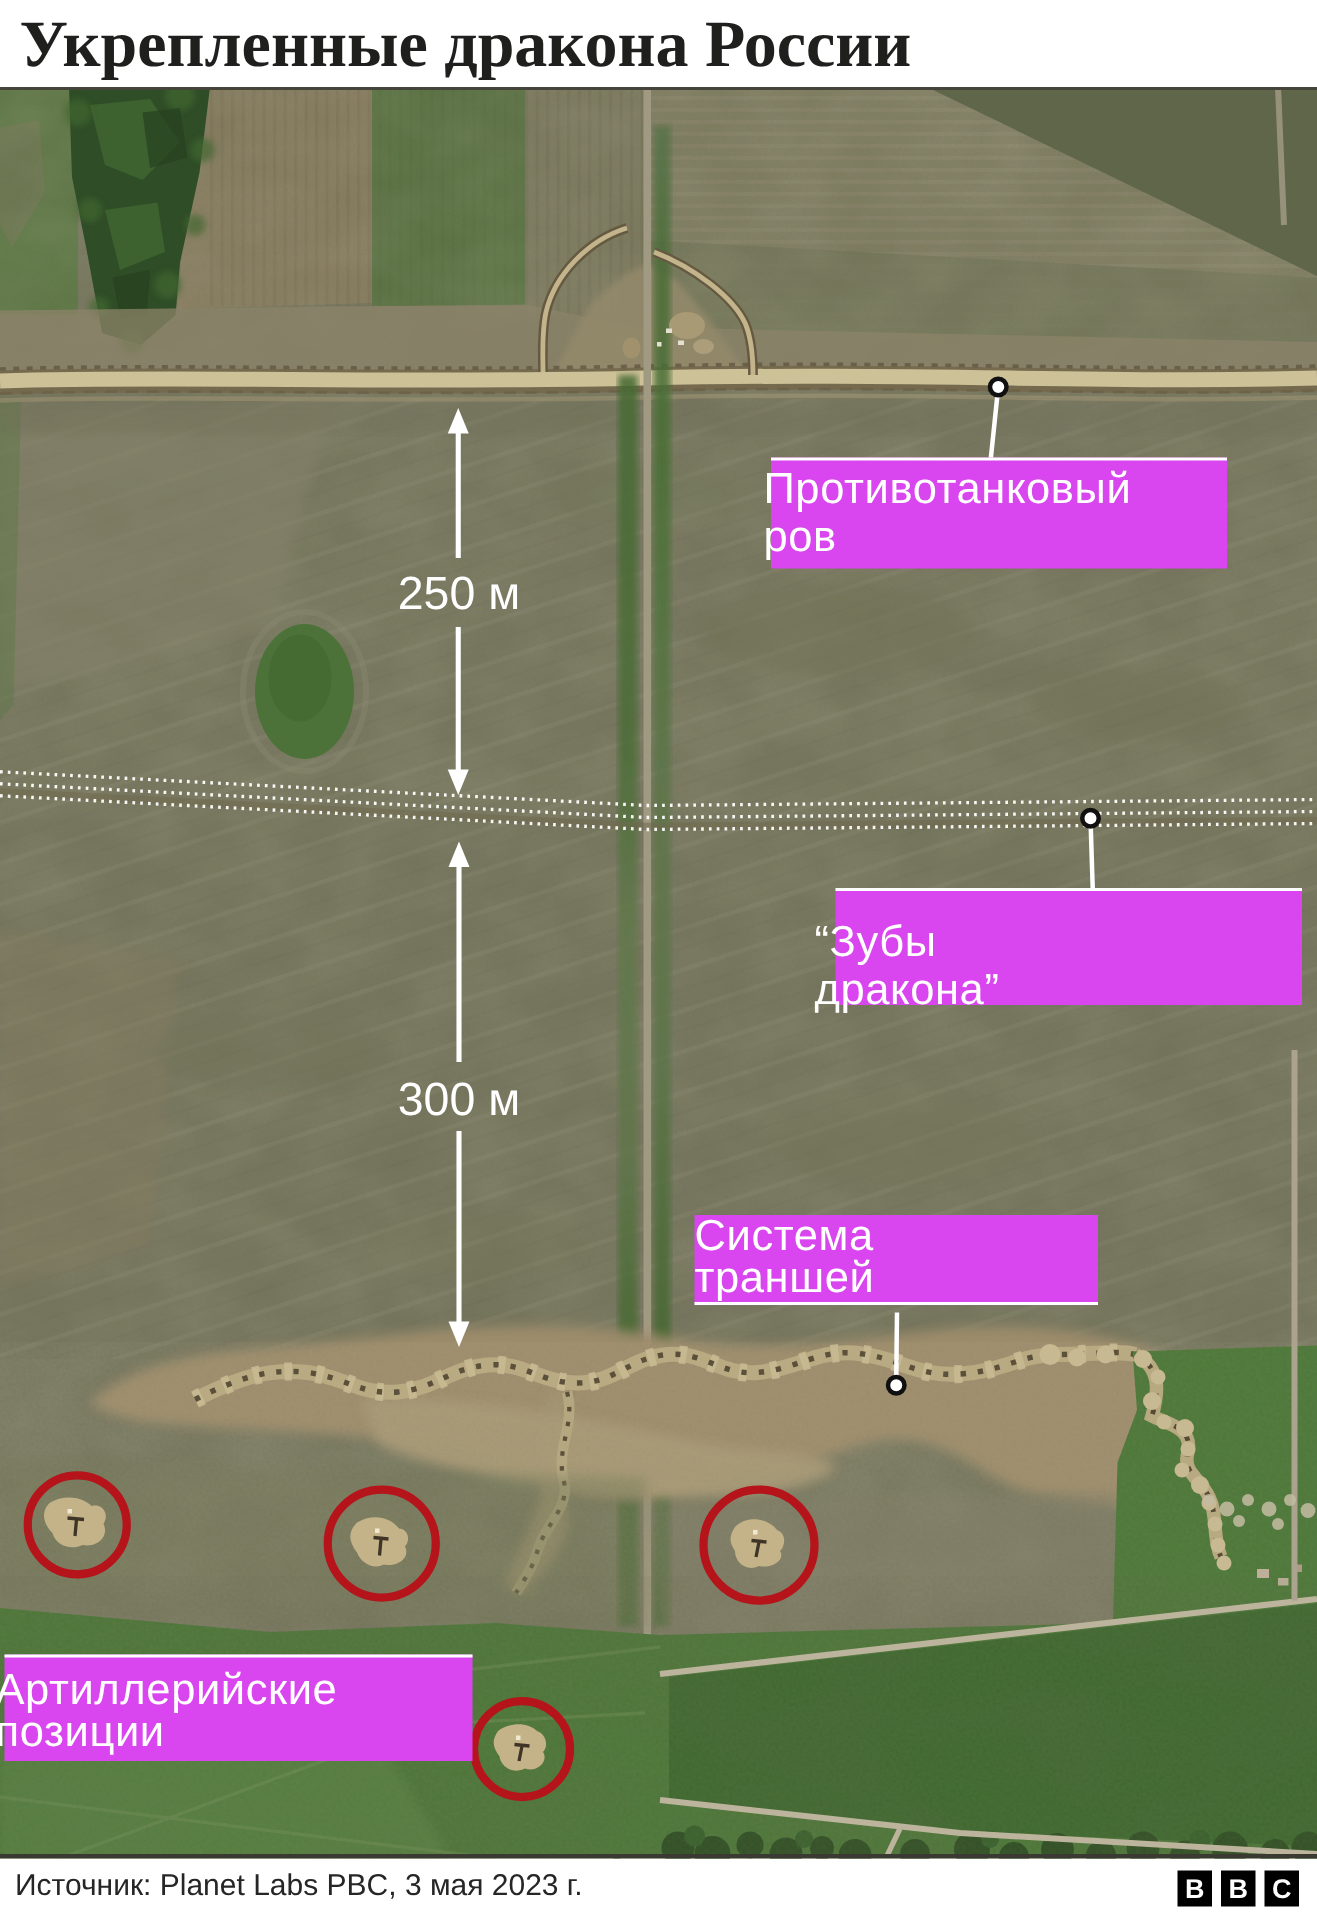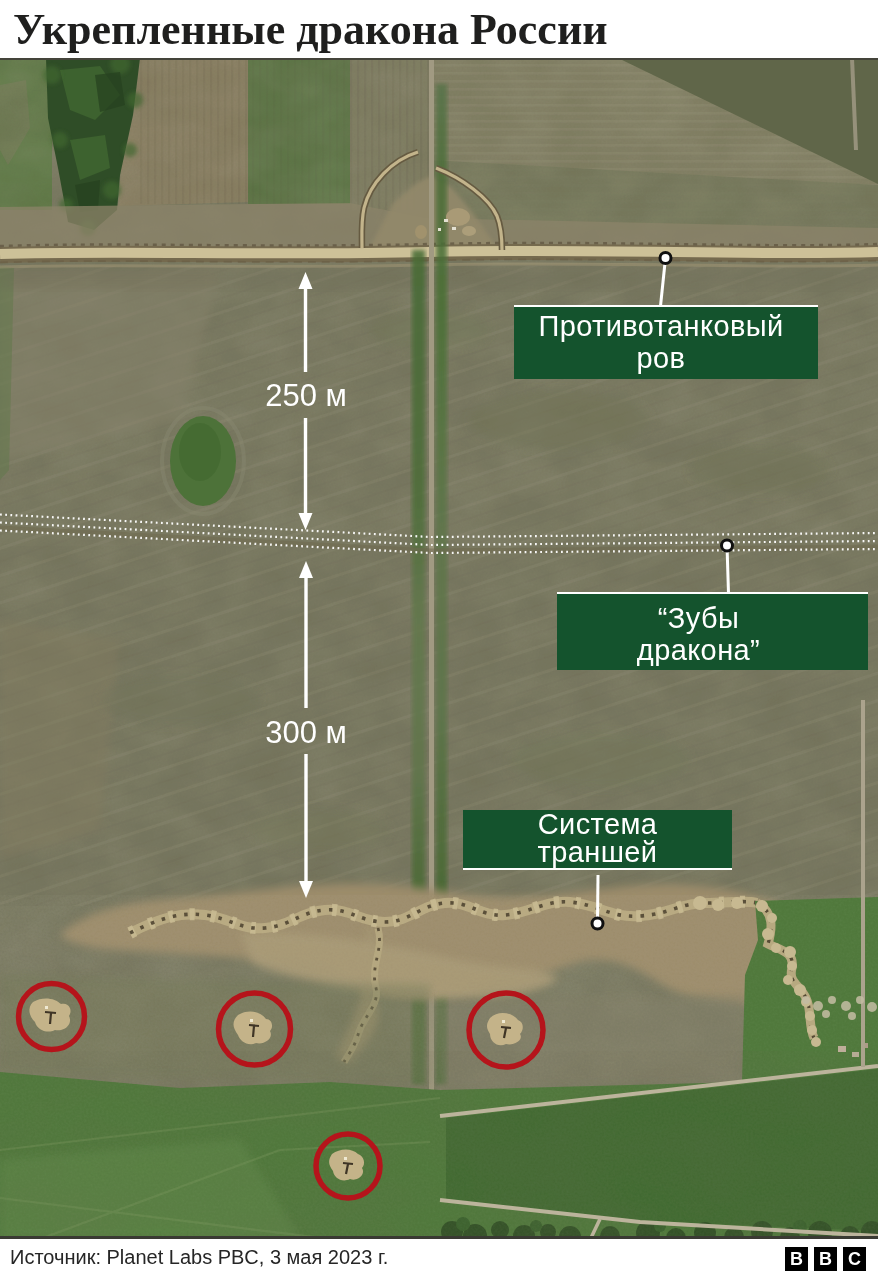--- a/index.html
+++ b/index.html
@@ -1,20 +1,20 @@
 <!DOCTYPE html>
 <html lang="ru"><head>
 <meta charset="utf-8">
 <style>
   html,body{margin:0;padding:0;background:#ffffff;}
   .page{position:relative;width:878px;height:1280px;background:#ffffff;overflow:hidden;
         font-family:"Liberation Sans",sans-serif;}
   .title{position:absolute;left:13px;top:0px;margin:0;font-family:"Liberation Serif",serif;
          font-weight:700;font-size:44px;line-height:59px;color:#1f1f1e;letter-spacing:0px;}
-  .rbox{position:absolute;background:#14532d;color:#ffffff;text-align:center;
+  .rbox{position:absolute;background:#d946ef;color:#ffffff;
         font-size:29px;line-height:32px;letter-spacing:0.4px;}
   .rbox .tl{position:absolute;left:0;right:0;height:2px;background:#ffffff;}
   .footer{position:absolute;left:10px;top:1246px;font-size:20px;color:#262626;}
   .bbc{position:absolute;top:1247px;}
   .bbc b{position:absolute;top:0;width:23px;height:24px;background:#000;color:#fff;
          font-weight:700;font-size:18px;text-align:center;line-height:25px;}
 </style>
 </head>
 <body>
 <div class="page">
@@ -357,28 +357,32 @@
   <circle cx="348" cy="1166" r="32" fill="none" stroke="#b5141b" stroke-width="5.5"></circle>
 </svg>
 
 <div class="rbox" style="left:514px;top:305px;width:304px;height:74px;">
   <div class="tl" style="top:0;"></div>
   <div style="padding-top:5px;position:relative;left:-5px;">Противотанковый<br>ров</div>
 </div>
 
 <div class="rbox" style="left:557px;top:592px;width:311px;height:78px;">
   <div class="tl" style="top:0;"></div>
-  <div style="padding-top:10px;position:relative;left:-14px;">“Зубы<br>дракона”</div>
+  <div style="padding-top:20px;position:relative;left:-14px;">“Зубы<br>дракона”</div>
 </div>
 
 <div class="rbox" style="left:463px;top:810px;width:269px;height:60px;">
   <div class="tl" style="bottom:0;"></div>
   <div style="padding-top:0;line-height:28px;margin-top:0px;">Система<br>траншей</div>
 </div>
 
+<div class="rbox" style="left:3px;top:1103px;width:312px;height:71px;">
+  <div class="tl" style="top:0;"></div>
+  <div style="padding-top:10px;line-height:28px;position:relative;left:-6px;">Артиллерийские<br>позиции</div>
+</div>
 
 <div class="footer">Источник: Planet Labs PBC, 3 мая 2023 г.</div>
 
 <div class="bbc" style="left:785px;">
   <b style="left:0;">B</b>
       <b style="left:29px;">B</b>
       <b style="left:58px;">C</b>
 </div>
 </div>
 

